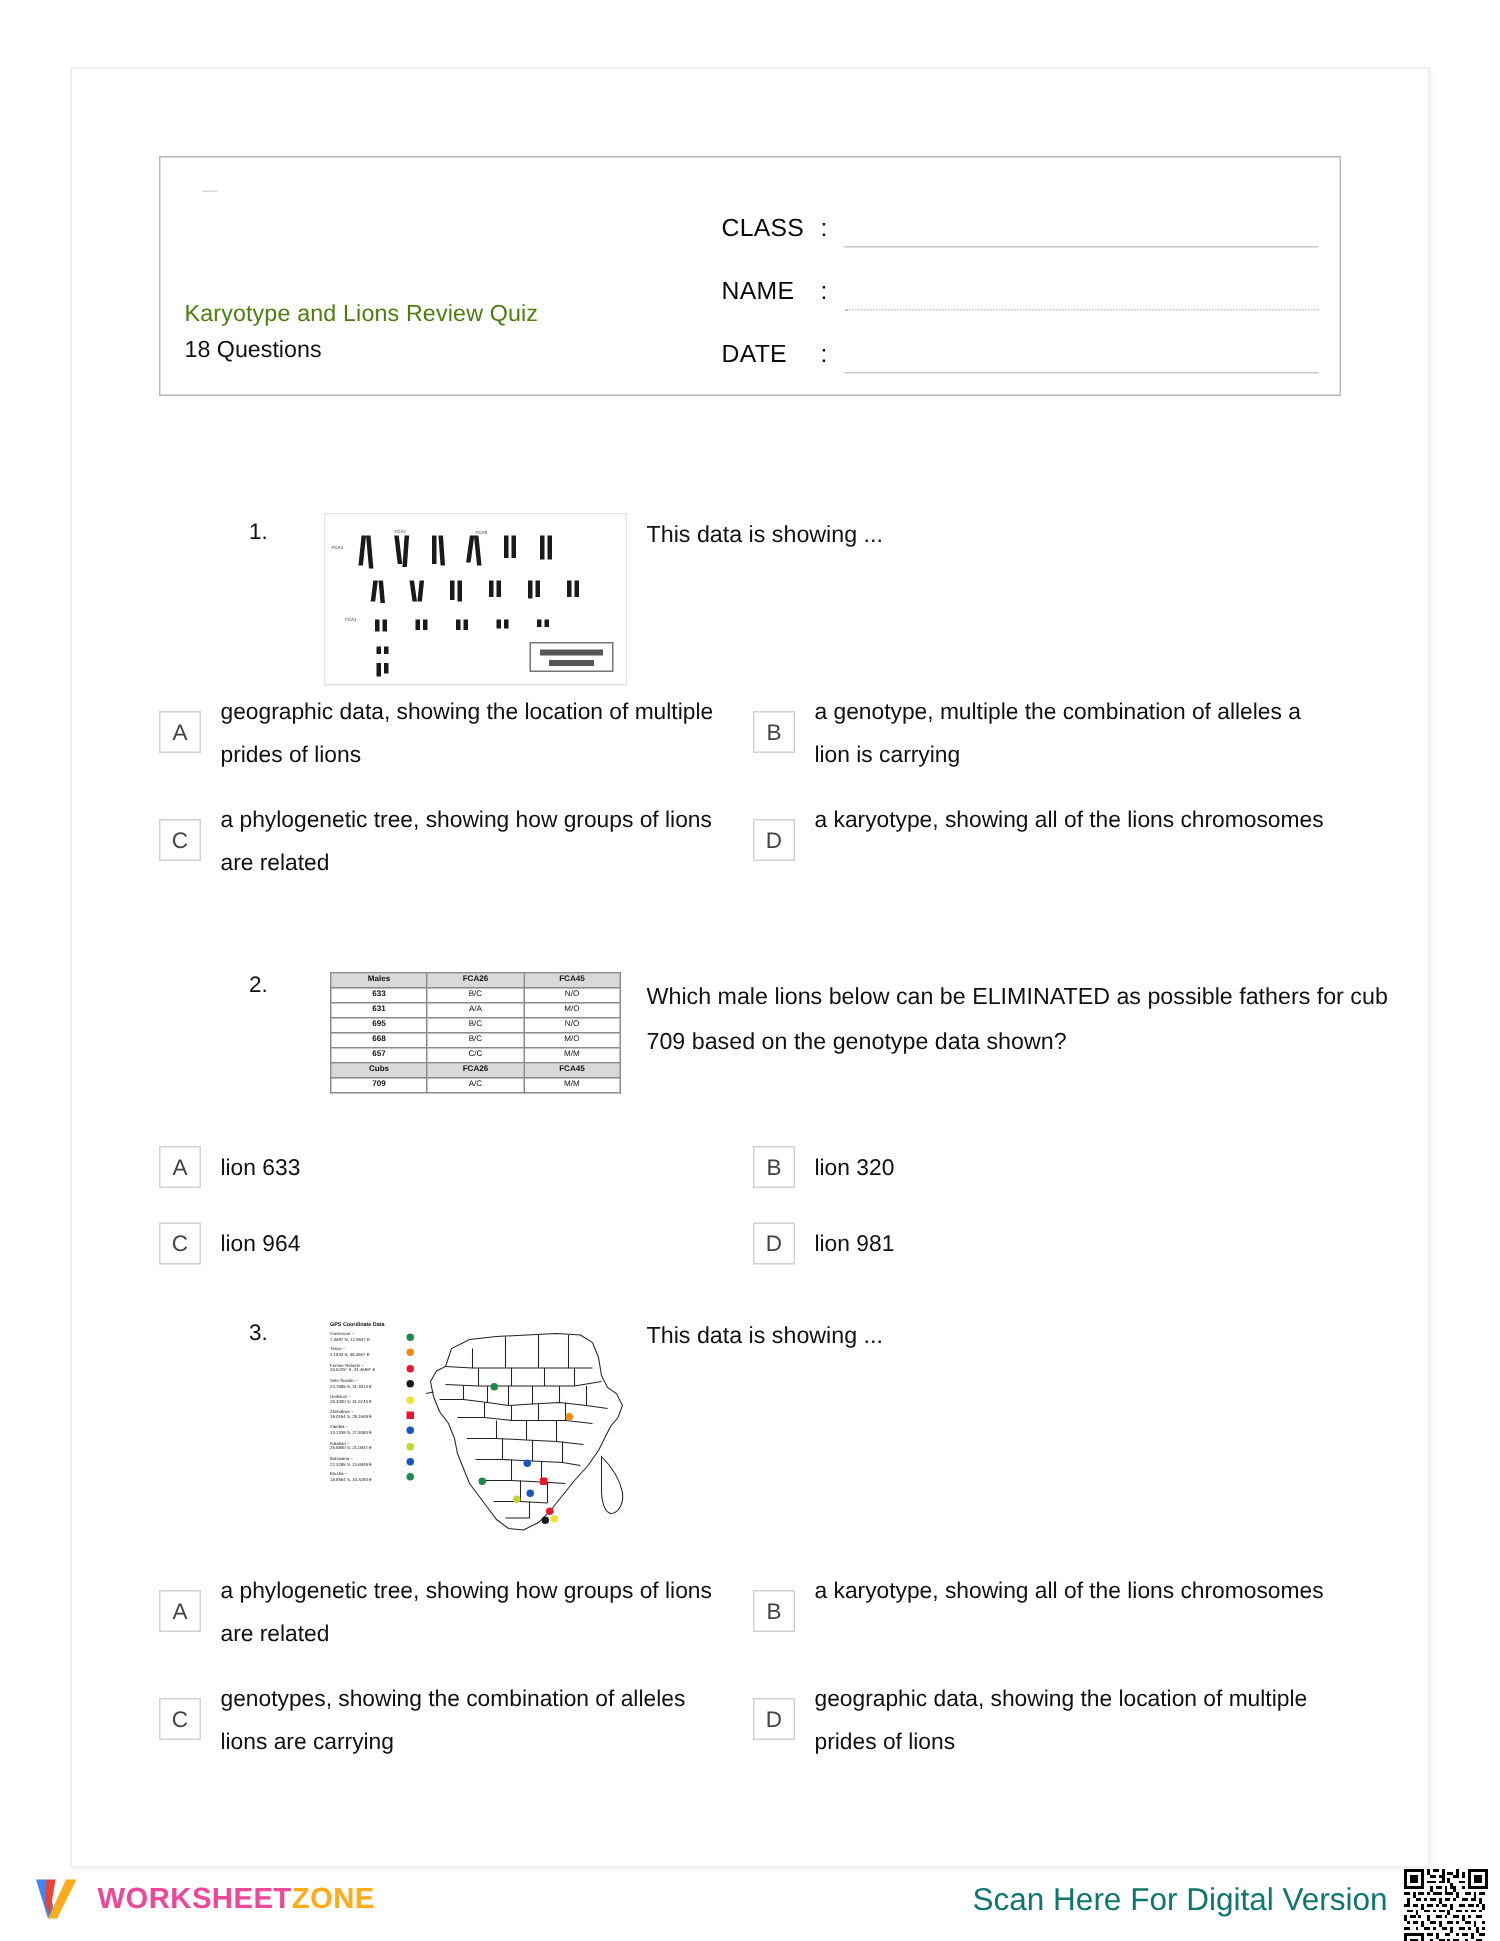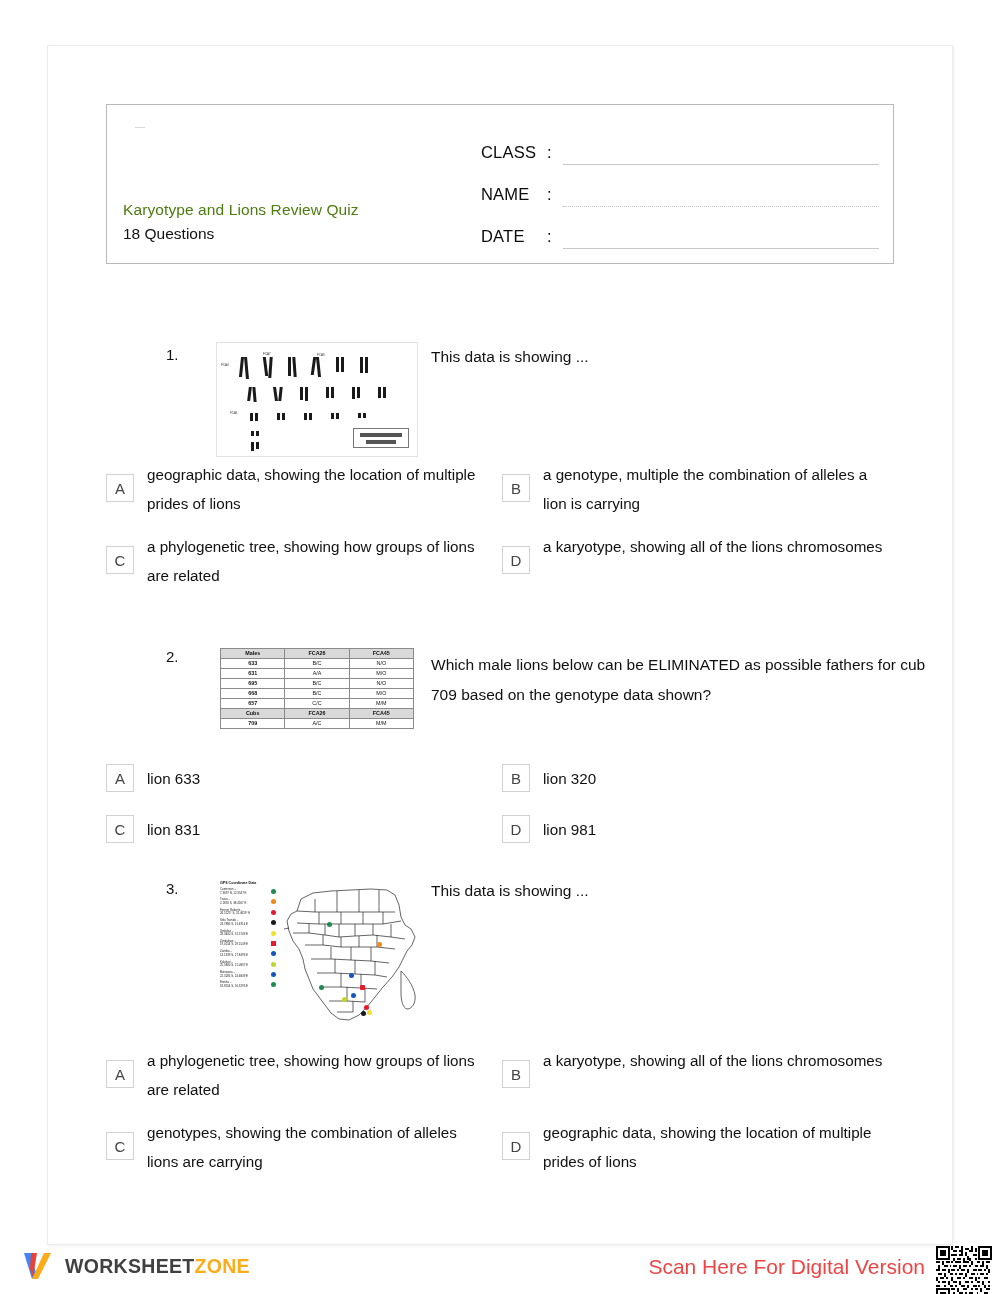--- a/index.html
+++ b/index.html
@@ -149,25 +149,25 @@
   .legend-dot.star { border-radius: 0; }
   .africa { position: absolute; left: 62px; top: 4px; width: 146px; height: 150px; }
   .mk { position: absolute; width: 5px; height: 5px; border-radius: 50%; }
   .mk.sq { border-radius: 1px; }
 
   
   .footer { position: absolute; left: 0; top: 1243px; width: 1000px; height: 51px; }
   .logo { position: absolute; left: 22px; top: 8px; display: flex; align-items: center; }
   .logo-mark { position: relative; width: 34px; height: 30px; margin-right: 9px; }
   .logo-text { font-size: 19.5px; font-weight: bold; letter-spacing: .3px; }
-  .lt-blue { color: #404040; }
+  .lt-blue { color: #ec4899; }
   .lt-orange { color: #fbac18; }
   .scan-text {
     position: absolute; right: 75px; top: 12px;
-    font-size: 21px; color: #ef4444;
+    font-size: 21px; color: #0f766e;
   }
   .qr { position: absolute; right: 8px; top: 3px; width: 56px; height: 56px; }
 </style>
 </head>
 <body>
 
 <div class="page">
 
   <div class="header-box">
     <div class="header-tick"></div>
@@ -367,21 +367,21 @@
       <div class="opt one-line opt-col-a" style="top:20px;">
         <span class="opt-box">A</span>
         <span class="opt-text">lion 633</span>
       </div>
       <div class="opt one-line opt-col-b" style="top:20px;">
         <span class="opt-box">B</span>
         <span class="opt-text">lion 320</span>
       </div>
       <div class="opt one-line opt-col-a" style="top:71px;">
         <span class="opt-box">C</span>
-        <span class="opt-text">lion 831</span>
+        <span class="opt-text">lion 964</span>
       </div>
       <div class="opt one-line opt-col-b" style="top:71px;">
         <span class="opt-box">D</span>
         <span class="opt-text">lion 981</span>
       </div>
     </div>
   </div>
 
   <div class="q" style="top:830px;">
     <div class="q-head" style="height:170px;">

